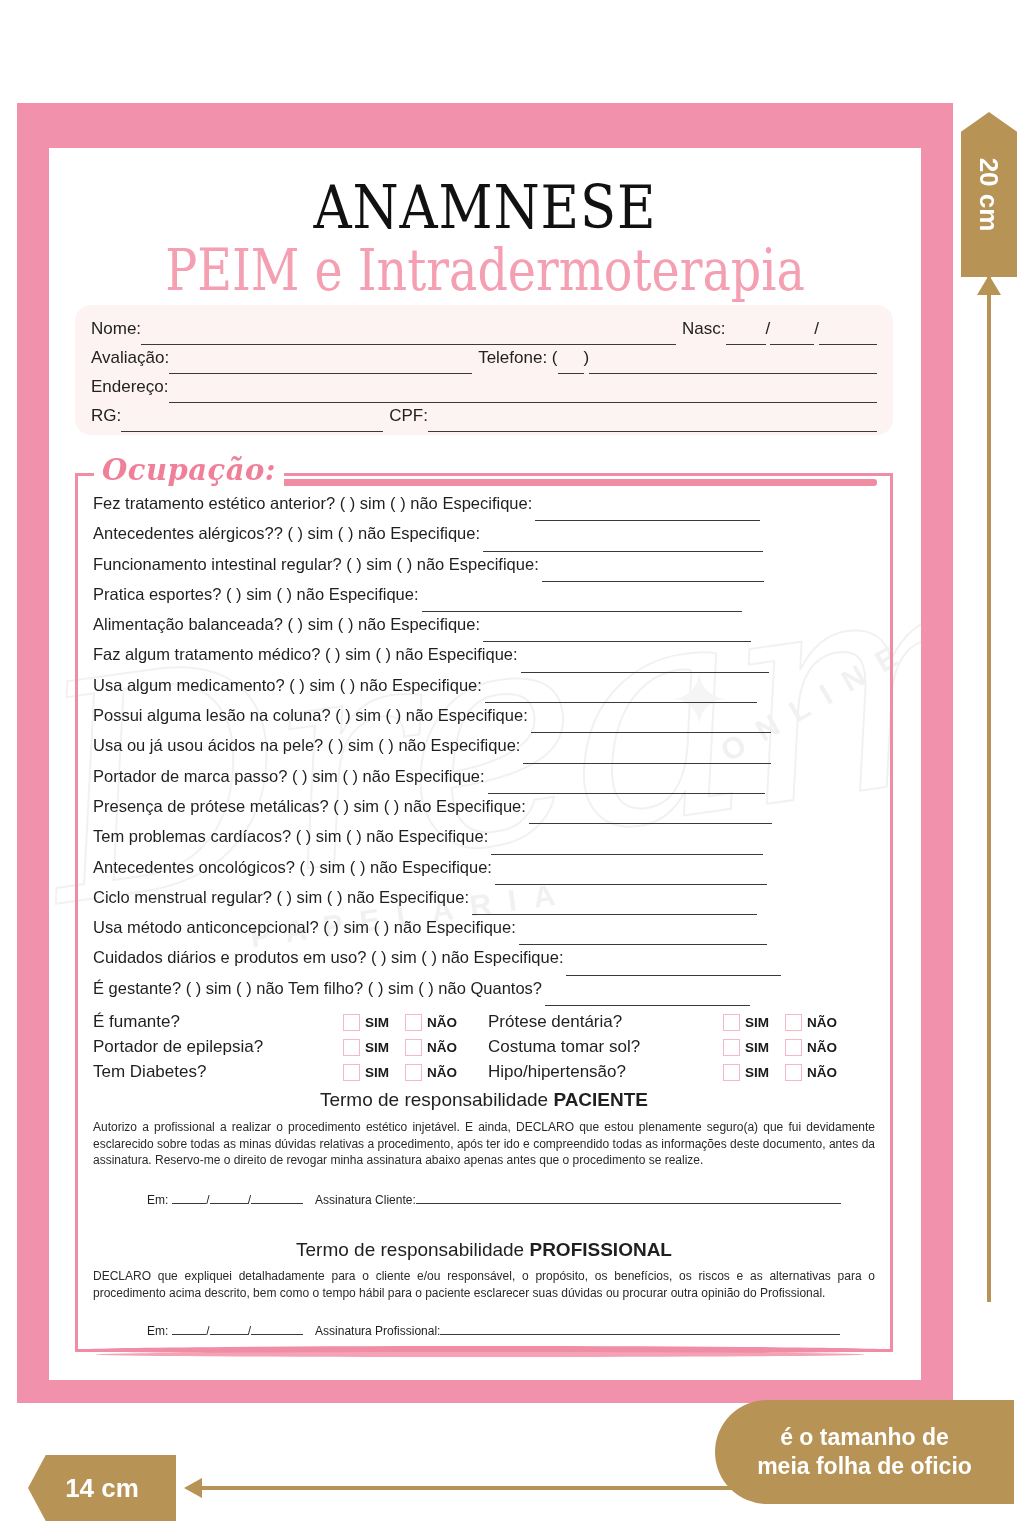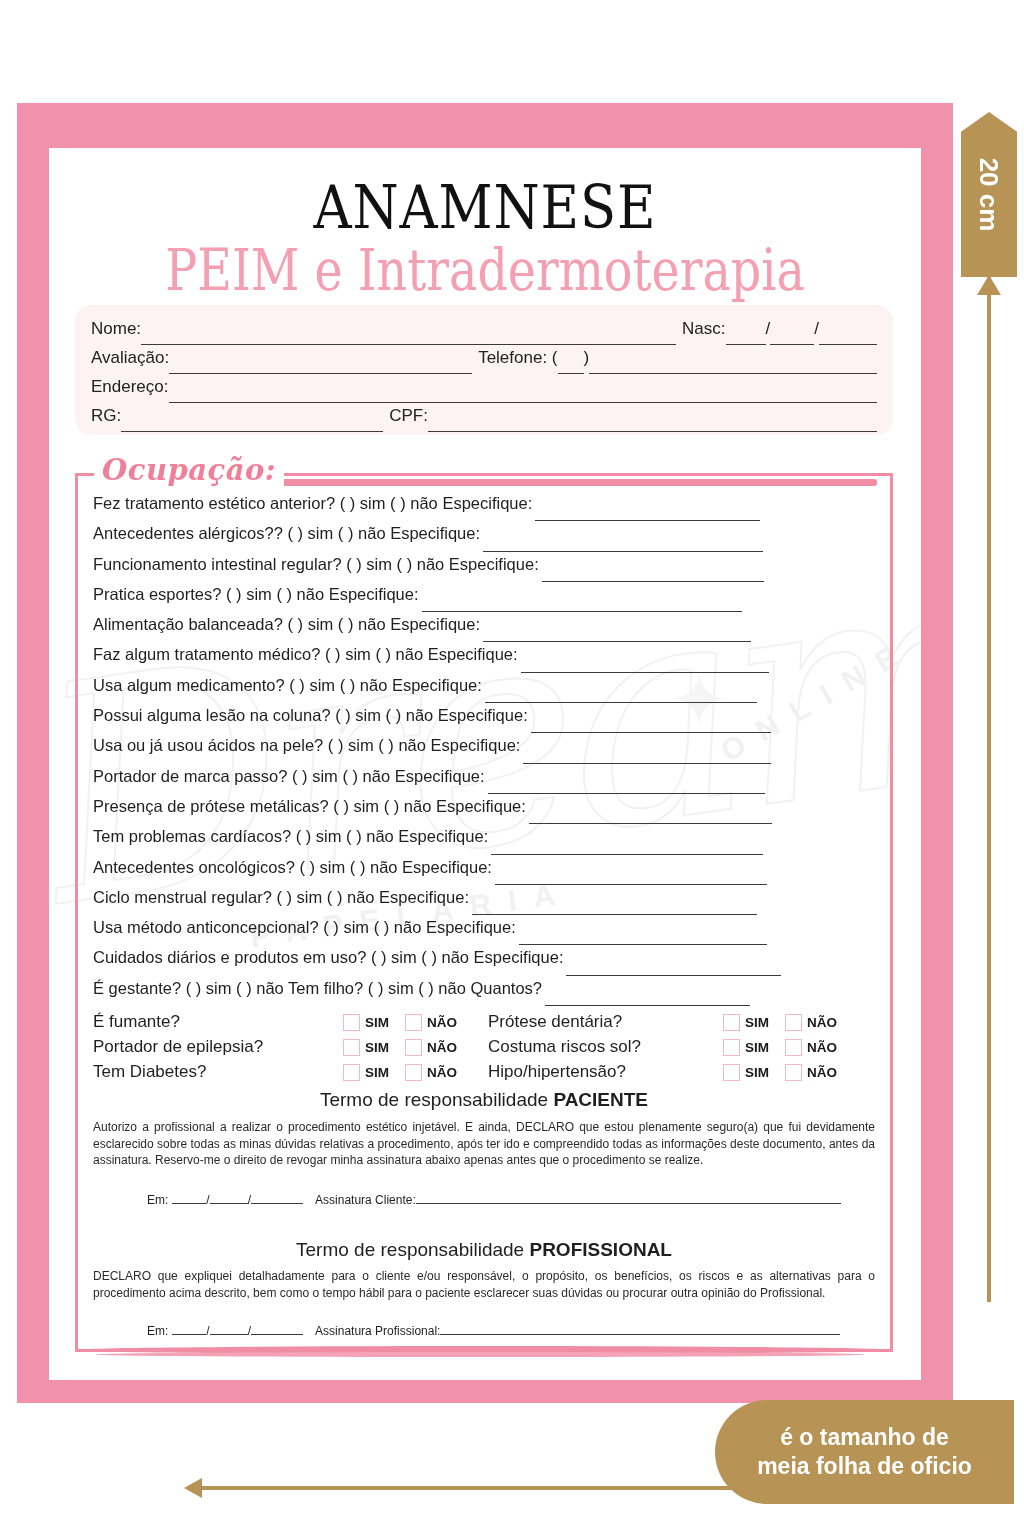--- a/index.html
+++ b/index.html
@@ -553,21 +553,21 @@
       </div>
       <div class="yn-line">
         <div class="yn-col left">
           <span class="yn-q">Portador de epilepsia?</span>
           <span class="cbox"></span>
           <span class="cb-lbl">SIM</span>
           <span class="cbox"></span>
           <span class="cb-lbl last">NÃO</span>
         </div>
         <div class="yn-col right">
-          <span class="yn-q">Costuma riscos sol?</span>
+          <span class="yn-q">Costuma tomar sol?</span>
           <span class="cbox"></span>
           <span class="cb-lbl">SIM</span>
           <span class="cbox"></span>
           <span class="cb-lbl last">NÃO</span>
         </div>
       </div>
       <div class="yn-line">
         <div class="yn-col left">
           <span class="yn-q">Tem Diabetes?</span>
           <span class="cbox"></span>
@@ -621,20 +621,23 @@
 
 <div id="dim-v-wrap">
   <div id="dim-v-tag">
     <span>20 cm</span>
   </div>
   <div id="dim-v-arrow"></div>
   <div id="dim-v-line"></div>
 </div>
 
 <div id="dim-h-wrap">
+  <div id="dim-h-tag">
+    <span>14 cm</span>
+  </div>
   <div id="dim-h-arrow"></div>
   <div id="dim-h-line"></div>
 </div>
 
 <div id="note-pill">
   <span>é o tamanho de</span>
   <span>meia folha de oficio</span>
 </div>
 
 </body></html>

